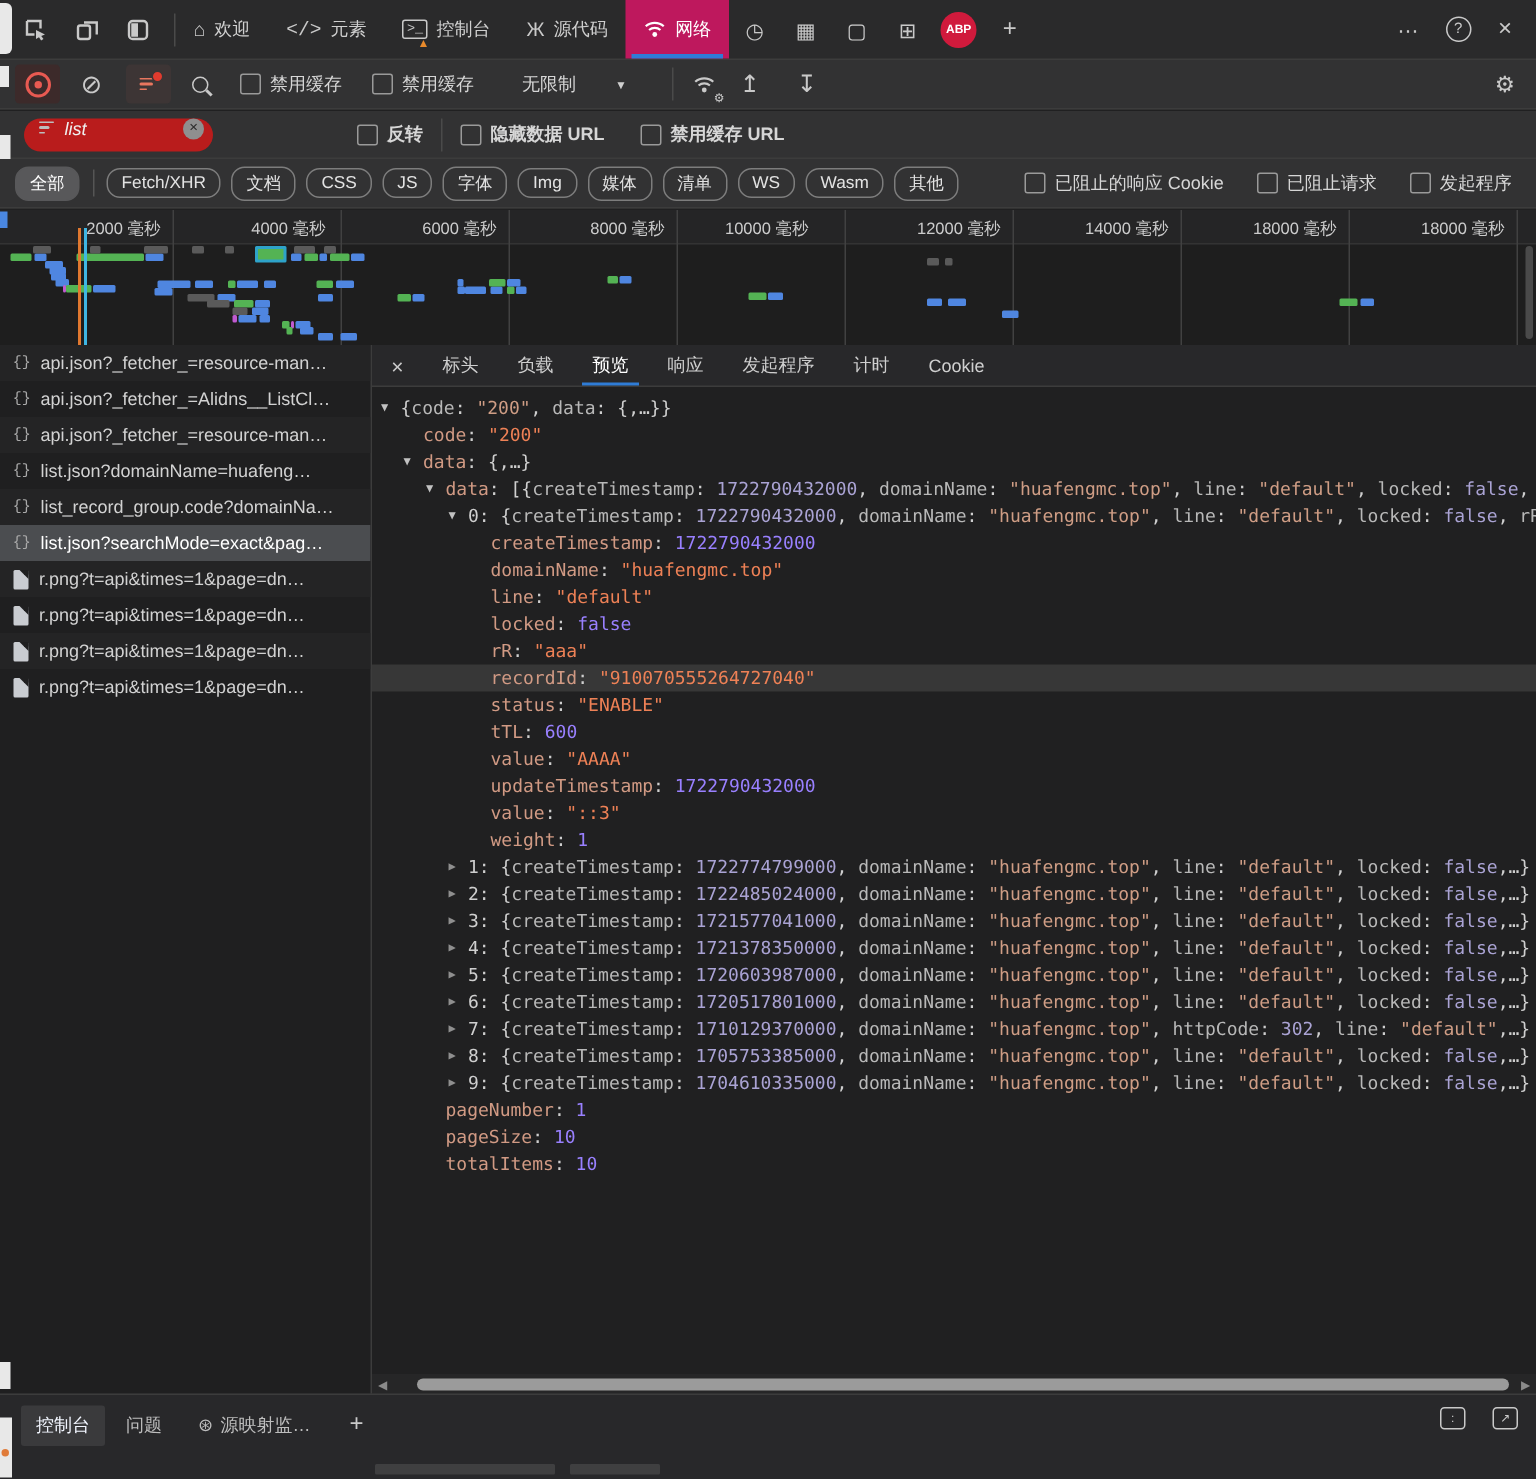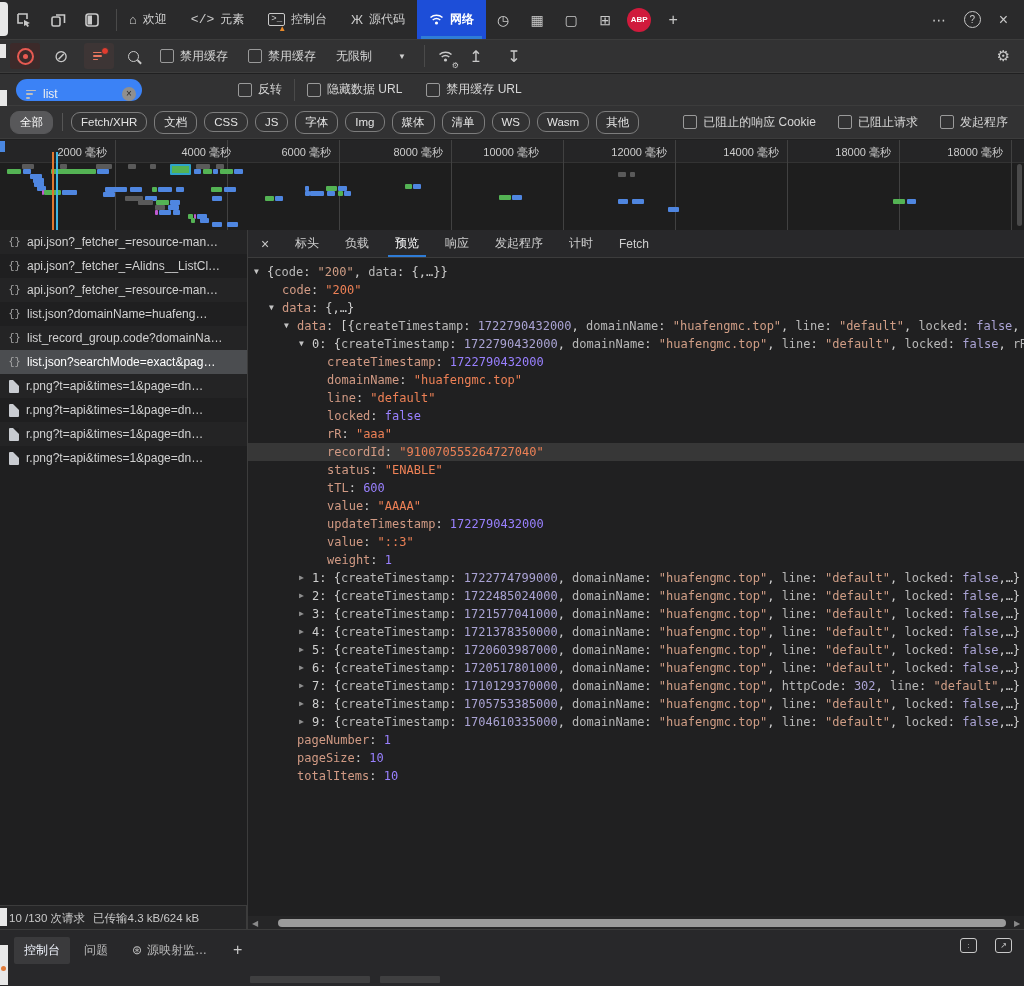--- a/index.html
+++ b/index.html
@@ -4,52 +4,52 @@
 <style>
   html,body{margin:0;padding:0;background:#111;}
   .dt{position:relative;width:1024px;height:986px;background:#202021;font-family:"Liberation Sans",sans-serif;color:#d6d6d6;overflow:hidden;font-size:12px;}
   
   .topbar{position:absolute;left:0;top:0;width:1024px;height:39px;background:#2a2a2b;border-bottom:1px solid #3c3c3c;display:flex;align-items:center;}
   .tool-group{display:flex;align-items:center;gap:14px;padding:0 14px;height:100%;}
   .vdiv{width:1px;height:22px;background:#4a4a4a;}
   .tb-icon{color:#c9c9c9;display:inline-flex;align-items:center;justify-content:center;width:20px;height:20px;}
   .tab{display:flex;align-items:center;gap:6px;padding:0 12px;height:100%;color:#cfcfcf;position:relative;cursor:default;}
   .tab .ticon{color:#c9c9c9;font-size:13px;line-height:1;}
-  .tab.sel{background:#1d4ed8;color:#fff;font-weight:bold;}
+  .tab.sel{background:#be185d;color:#fff;}
   .tab.sel::after{content:"";position:absolute;left:4px;right:4px;bottom:0;height:3px;background:#2f7cd6;}
   .warn-tri{position:absolute;left:22px;bottom:6px;color:#e98a2b;font-size:8px;line-height:1;}
   .icon-tab{width:34px;height:100%;display:flex;align-items:center;justify-content:center;color:#c9c9c9;font-size:14px;}
   .abp{width:24px;height:24px;border-radius:50%;background:#d01a3c;color:#fff;font-size:8px;font-weight:bold;display:flex;align-items:center;justify-content:center;letter-spacing:0;}
   .win-ctl{display:flex;align-items:center;gap:18px;margin-left:auto;padding-right:16px;color:#c9c9c9;font-size:14px;}
   .help-circ{width:15px;height:15px;border:1.3px solid #c9c9c9;border-radius:50%;font-size:10px;display:flex;align-items:center;justify-content:center;}
   .codeicon{font-size:10px;font-family:"Liberation Mono",monospace;}
   
   .tb2{position:absolute;left:0;top:40px;width:1024px;height:33px;background:#323233;border-bottom:1px solid #3c3c3c;display:flex;align-items:center;padding-left:10px;box-sizing:border-box;}
   .rec-box{width:30px;height:26px;background:#3c2a2a;border-radius:3px;display:flex;align-items:center;justify-content:center;margin-right:8px;}
   .rec-ring{width:13px;height:13px;border:2px solid #e85a52;border-radius:50%;display:flex;align-items:center;justify-content:center;}
   .rec-dot{width:5px;height:5px;background:#e85a52;border-radius:50%;}
   .tb2-ic{color:#c9c9c9;font-size:15px;width:26px;height:26px;display:flex;align-items:center;justify-content:center;margin-right:4px;}
   .funnel-box{width:30px;height:26px;background:#3d3535;border-radius:3px;display:flex;align-items:center;justify-content:center;margin:0 6px;position:relative;}
   .fdot{position:absolute;right:5px;top:4px;width:6px;height:6px;border-radius:50%;background:#e23b2e;border:1px solid #3d3535;}
   .mag{width:9px;height:9px;border:1.5px solid #c9c9c9;border-radius:50%;position:relative;}
   .mag::after{content:"";position:absolute;width:5px;height:1.5px;background:#c9c9c9;transform:rotate(45deg);right:-4px;bottom:-2px;}
   .chk{display:flex;align-items:center;gap:6px;margin:0 10px;color:#d6d6d6;}
   .box{width:12px;height:12px;border:1.3px solid #9a9a9a;border-radius:2px;background:transparent;flex:none;}
-  .select{display:flex;align-items:center;gap:26px;margin:0 10px;color:#d6d6d6;}
+  .select{display:flex;align-items:center;gap:26px;margin:0 22px;color:#d6d6d6;}
   .caret{font-size:8px;color:#cfcfcf;}
   .spacer{flex:1;}
   .gear{color:#c9c9c9;font-size:15px;margin-right:14px;}
   
   .frow{position:absolute;left:0;top:74px;width:1024px;height:31px;background:#323233;border-bottom:1px solid #3c3c3c;display:flex;align-items:center;}
-  .pill{margin-left:16px;width:126px;height:22px;border-radius:11px;background:#3b82f6;display:flex;align-items:flex-end;padding:0 6px 0 10px;box-sizing:border-box;gap:7px;}
+  .pill{margin-left:16px;width:126px;height:22px;border-radius:11px;background:#b91c1c;display:flex;align-items:flex-start;padding:0 6px 0 10px;box-sizing:border-box;gap:7px;font-style:italic;}
   .pill .txt{color:#f0f0f0;flex:1;}
   .clear-circ{width:14px;height:14px;border-radius:50%;background:#8f8f8f;color:#2a2a2a;font-size:10px;display:flex;align-items:center;justify-content:center;line-height:1;}
   .fbars{display:inline-block;}
   .fbars i{display:block;background:#bdbdbd;height:1.6px;margin:2px 0;border-radius:1px;}
-  .frow .chk{margin:0 12px;}
+  .frow .chk{margin:0 12px;font-weight:bold;}
   .frow .first{margin-left:96px;}
   
   .chips{position:absolute;left:0;top:106px;width:1024px;height:33px;background:#323233;border-bottom:1px solid #3c3c3c;display:flex;align-items:center;padding-left:10px;box-sizing:border-box;}
   .chip{border:1px solid #7d7d7d;border-radius:9px;padding:3px 9px;margin-right:7px;color:#e3e3e3;font-size:11.5px;white-space:nowrap;}
   .chip.sel{background:#58585a;border-color:#58585a;color:#fff;}
   .chipdiv{width:1px;height:18px;background:#555;margin:0 8px 0 2px;}
   .chips .chk{margin:0 11px;}
   
   .timeline{position:absolute;left:0;top:140px;width:1024px;height:90px;background:#1e1e1e;border-bottom:1px solid #3c3c3c;overflow:hidden;}
   .tl-head{position:absolute;left:0;top:0;width:100%;height:22px;background:#252526;border-bottom:1px solid #333;}
@@ -273,21 +273,21 @@
         <span>发起程序</span>
       </label>
     </div>
 
   <div class="timeline" id="timeline">
     <div class="tl-head"></div>
     <div class="tl-scroll"></div>
   <div class="gridline" style="left: 115px;"></div>
       <div class="ticklab" style="left: 19px; width: 88px;">2000 毫秒</div>
       <div class="gridline" style="left: 227px;"></div>
-      <div class="ticklab" style="left: 143px; width: 88px;">4000 毫秒</div>
+      <div class="ticklab" style="left: 129px; width: 88px;">4000 毫秒</div>
       <div class="gridline" style="left: 339px;"></div>
       <div class="ticklab" style="left: 243px; width: 88px;">6000 毫秒</div>
       <div class="gridline" style="left: 451px;"></div>
       <div class="ticklab" style="left: 355px; width: 88px;">8000 毫秒</div>
       <div class="gridline" style="left: 563px;"></div>
       <div class="ticklab" style="left: 451px; width: 88px;">10000 毫秒</div>
       <div class="gridline" style="left: 675px;"></div>
       <div class="ticklab" style="left: 579px; width: 88px;">12000 毫秒</div>
       <div class="gridline" style="left: 787px;"></div>
       <div class="ticklab" style="left: 691px; width: 88px;">14000 毫秒</div>
@@ -407,35 +407,31 @@
         <div class="req">
           <span class="ic-page"></span>
           <span>r.png?t=api&amp;times=1&amp;page=dn…</span>
         </div>
         <div class="req">
           <span class="ic-page"></span>
           <span>r.png?t=api&amp;times=1&amp;page=dn…</span>
         </div>
       </div>
   </div>
-  <div class="lp-status">
-    <span>10 /130 次请求</span>
-    <span>已传输4.3 kB/624 kB</span>
-  </div>
 
   <div class="rightpanel">
     <div class="rp-tabs" id="detail-tabs">
       <span class="rp-x">×</span>
     <span class="rtab">标头</span>
         <span class="rtab">负载</span>
         <span class="rtab sel">预览</span>
         <span class="rtab">响应</span>
         <span class="rtab">发起程序</span>
         <span class="rtab">计时</span>
-        <span class="rtab">Fetch</span>
+        <span class="rtab">Cookie</span>
       </div>
     <div class="rp-content" id="json-tree">
         <div class="pl" style="padding-left: 6px;"><span class="arw o">▼</span><span class="tk-p">{</span><span class="tk-pk">code</span><span class="tk-p">: </span><span class="tk-ps">"200"</span><span class="tk-p">, </span><span class="tk-pk">data</span><span class="tk-p">: {,…}}</span></div>
         <div class="pl" style="padding-left: 21px;"><span class="arw "></span><span class="tk-k">code</span><span class="tk-p">: </span><span class="tk-s">"200"</span></div>
         <div class="pl" style="padding-left: 21px;"><span class="arw o">▼</span><span class="tk-k">data</span><span class="tk-p">: {,…}</span></div>
         <div class="pl" style="padding-left: 36px;"><span class="arw o">▼</span><span class="tk-k">data</span><span class="tk-p">: [{</span><span class="tk-pk">createTimestamp</span><span class="tk-p">: </span><span class="tk-pn">1722790432000</span><span class="tk-p">, </span><span class="tk-pk">domainName</span><span class="tk-p">: </span><span class="tk-ps">"huafengmc.top"</span><span class="tk-p">, </span><span class="tk-pk">line</span><span class="tk-p">: </span><span class="tk-ps">"default"</span><span class="tk-p">, </span><span class="tk-pk">locked</span><span class="tk-p">: </span><span class="tk-pn">false</span><span class="tk-p">, </span></div>
         <div class="pl" style="padding-left: 51px;"><span class="arw o">▼</span><span class="tk-p">0: {</span><span class="tk-pk">createTimestamp</span><span class="tk-p">: </span><span class="tk-pn">1722790432000</span><span class="tk-p">, </span><span class="tk-pk">domainName</span><span class="tk-p">: </span><span class="tk-ps">"huafengmc.top"</span><span class="tk-p">, </span><span class="tk-pk">line</span><span class="tk-p">: </span><span class="tk-ps">"default"</span><span class="tk-p">, </span><span class="tk-pk">locked</span><span class="tk-p">: </span><span class="tk-pn">false</span><span class="tk-p">, </span><span class="tk-pk">rR</span></div>
         <div class="pl" style="padding-left: 66px;"><span class="arw "></span><span class="tk-k">createTimestamp</span><span class="tk-p">: </span><span class="tk-n">1722790432000</span></div>
         <div class="pl" style="padding-left: 66px;"><span class="arw "></span><span class="tk-k">domainName</span><span class="tk-p">: </span><span class="tk-s">"huafengmc.top"</span></div>
         <div class="pl" style="padding-left: 66px;"><span class="arw "></span><span class="tk-k">line</span><span class="tk-p">: </span><span class="tk-s">"default"</span></div>

